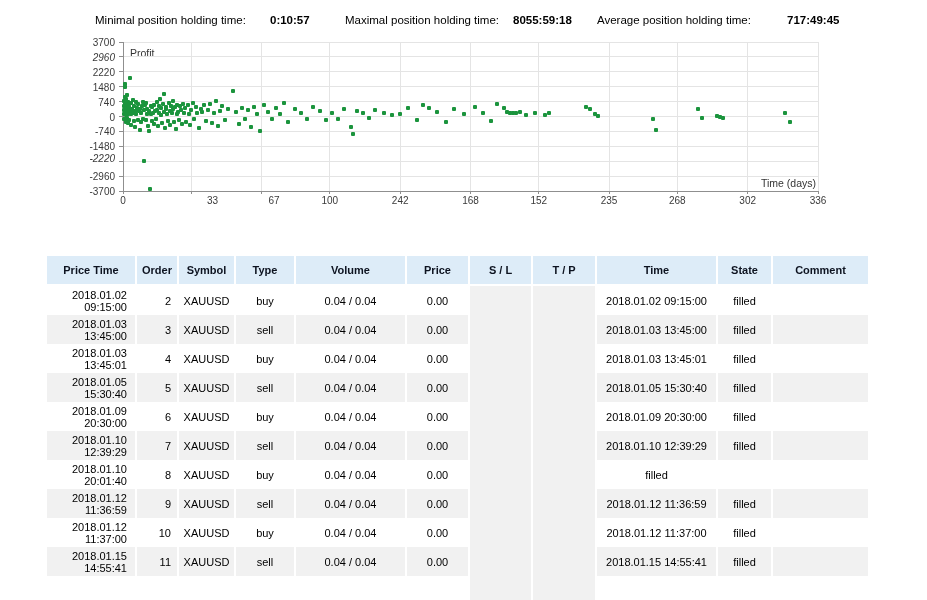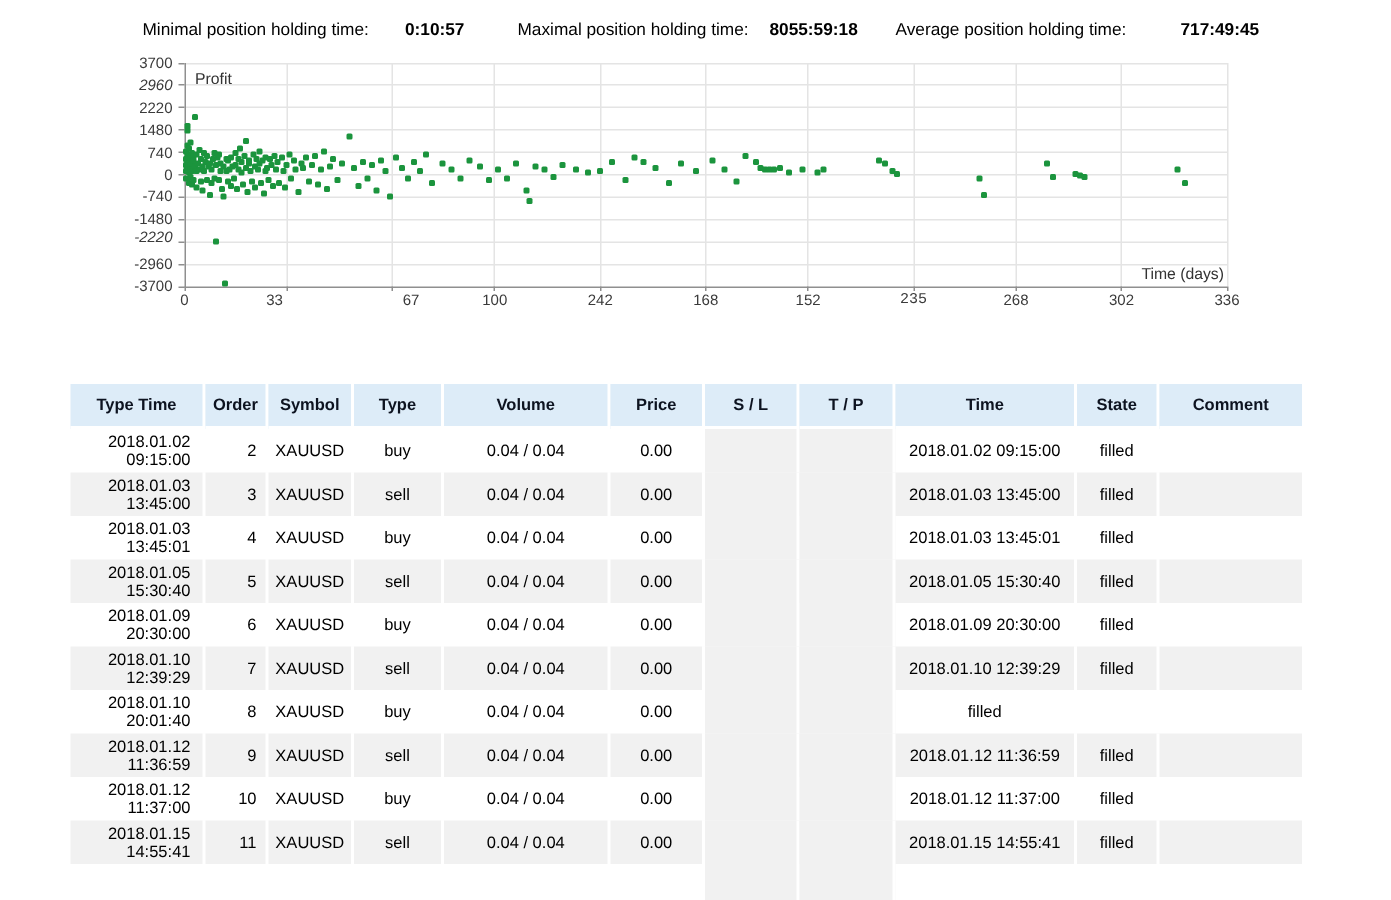--- a/index.html
+++ b/index.html
@@ -83,39 +83,39 @@
       <div class="ytick-label" style="left: 73px; top: 153px; font-style: italic;">-2220</div>
       <div class="hgrid" style="left: 123px; top: 175.6px; width: 695px; height: 1px;"></div>
       <div class="tickmark" style="left: 119px; top: 175.6px; width: 4px; height: 1px;"></div>
       <div class="ytick-label" style="left: 73px; top: 171.1px;">-2960</div>
       <div class="tickmark" style="left: 119px; top: 190.5px; width: 4px; height: 1px;"></div>
       <div class="ytick-label" style="left: 73px; top: 186px;">-3700</div>
       <div class="tickmark" style="left: 122.5px; top: 191px; width: 1px; height: 3px;"></div>
       <div class="xtick-label" style="left: 101px; top: 195px;">0</div>
       <div class="vgrid" style="left: 190.759px; top: 42px; width: 1px; height: 149px;"></div>
       <div class="tickmark" style="left: 190.759px; top: 191px; width: 1px; height: 3px;"></div>
-      <div class="xtick-label" style="left: 161px; top: 195px;">33</div>
+      <div class="xtick-label" style="left: 174px; top: 195px; text-align: right;">33</div>
       <div class="vgrid" style="left: 261.086px; top: 42px; width: 1px; height: 149px;"></div>
       <div class="tickmark" style="left: 261.086px; top: 191px; width: 1px; height: 3px;"></div>
       <div class="xtick-label" style="left: 252px; top: 195px;">67</div>
       <div class="vgrid" style="left: 329.345px; top: 42px; width: 1px; height: 149px;"></div>
       <div class="tickmark" style="left: 329.345px; top: 191px; width: 1px; height: 3px;"></div>
       <div class="xtick-label" style="left: 307.845px; top: 195px;">100</div>
       <div class="vgrid" style="left: 399.673px; top: 42px; width: 1px; height: 149px;"></div>
       <div class="tickmark" style="left: 399.673px; top: 191px; width: 1px; height: 3px;"></div>
       <div class="xtick-label" style="left: 378.173px; top: 195px;">242</div>
       <div class="vgrid" style="left: 470px; top: 42px; width: 1px; height: 149px;"></div>
       <div class="tickmark" style="left: 470px; top: 191px; width: 1px; height: 3px;"></div>
       <div class="xtick-label" style="left: 448.5px; top: 195px;">168</div>
       <div class="vgrid" style="left: 538.259px; top: 42px; width: 1px; height: 149px;"></div>
       <div class="tickmark" style="left: 538.259px; top: 191px; width: 1px; height: 3px;"></div>
       <div class="xtick-label" style="left: 516.759px; top: 195px;">152</div>
       <div class="vgrid" style="left: 608.586px; top: 42px; width: 1px; height: 149px;"></div>
       <div class="tickmark" style="left: 608.586px; top: 191px; width: 1px; height: 3px;"></div>
-      <div class="xtick-label" style="left: 587.086px; top: 195px; font-family: Liberation Mono, monospace;">235</div>
+      <div class="xtick-label" style="left: 587.086px; top: 195px;">235</div>
       <div class="vgrid" style="left: 676.845px; top: 42px; width: 1px; height: 149px;"></div>
       <div class="tickmark" style="left: 676.845px; top: 191px; width: 1px; height: 3px;"></div>
       <div class="xtick-label" style="left: 655.345px; top: 195px;">268</div>
       <div class="vgrid" style="left: 747.173px; top: 42px; width: 1px; height: 149px;"></div>
       <div class="tickmark" style="left: 747.173px; top: 191px; width: 1px; height: 3px;"></div>
       <div class="xtick-label" style="left: 725.673px; top: 195px;">302</div>
       <div class="vgrid" style="left: 817.5px; top: 42px; width: 1px; height: 149px;"></div>
       <div class="tickmark" style="left: 817.5px; top: 191px; width: 1px; height: 3px;"></div>
       <div class="xtick-label" style="left: 796px; top: 195px;">336</div>
       <div class="axis" style="left: 123px; top: 42px; width: 1px; height: 150px;"></div>
@@ -320,21 +320,21 @@
       <div class="pt" style="left: 714.646px; top: 114.097px; background: rgb(27, 148, 61);"></div>
       <div class="pt" style="left: 717.749px; top: 115.305px; background: rgb(27, 148, 61);"></div>
       <div class="pt" style="left: 720.851px; top: 116.111px; background: rgb(27, 148, 61);"></div>
       <div class="pt" style="left: 782.905px; top: 111.077px; background: rgb(27, 148, 61);"></div>
       <div class="pt" style="left: 788.076px; top: 119.936px; background: rgb(27, 148, 61);"></div>
     </div>
 
   <div class="orders-wrap">
     <div class="otable" id="otable">
         <div class="orow ohead">
-          <div class="ocell">Type Time</div>
+          <div class="ocell">Price Time</div>
           <div class="ocell">Order</div>
           <div class="ocell">Symbol</div>
           <div class="ocell">Type</div>
           <div class="ocell">Volume</div>
           <div class="ocell">Price</div>
           <div class="ocell">S / L</div>
           <div class="ocell">T / P</div>
           <div class="ocell">Time</div>
           <div class="ocell">State</div>
           <div class="ocell">Comment</div>

